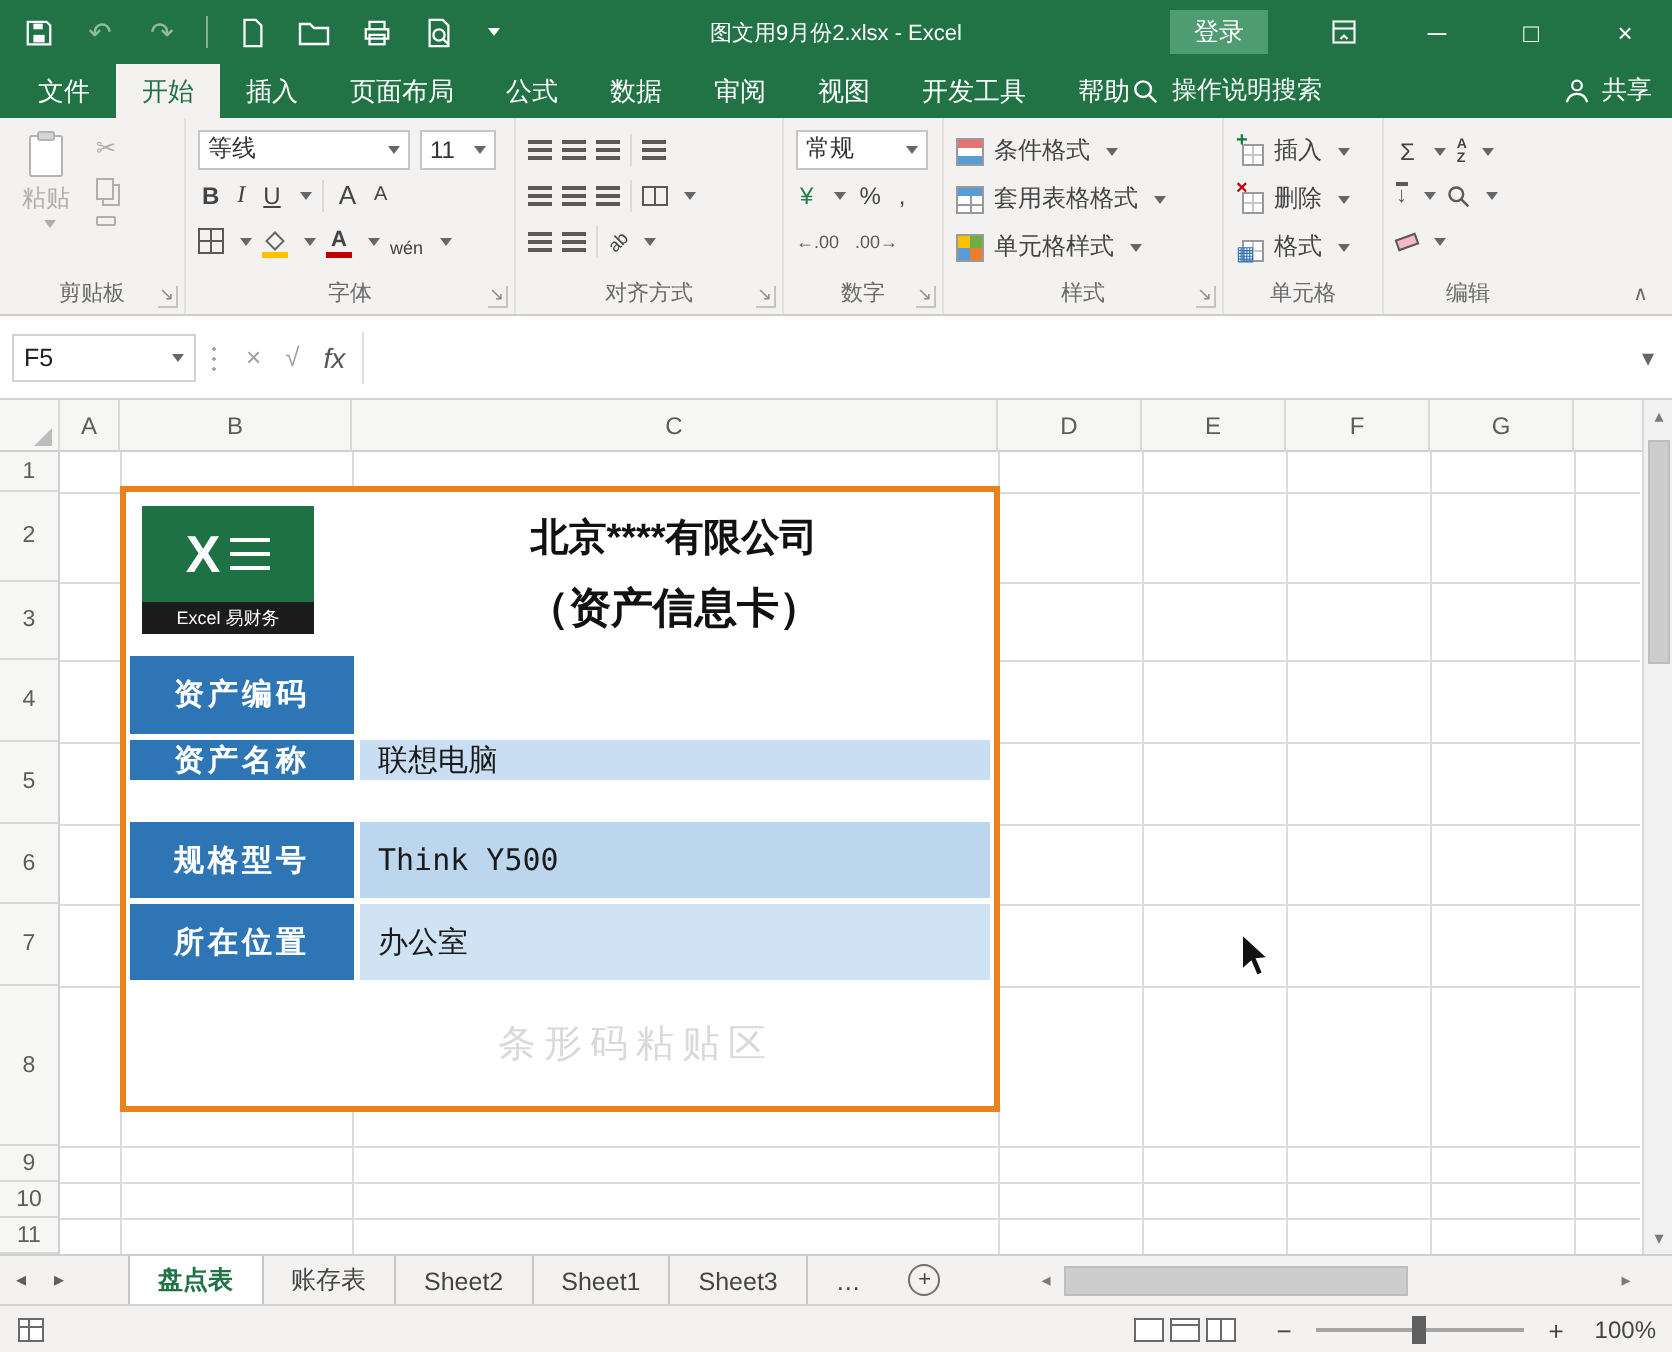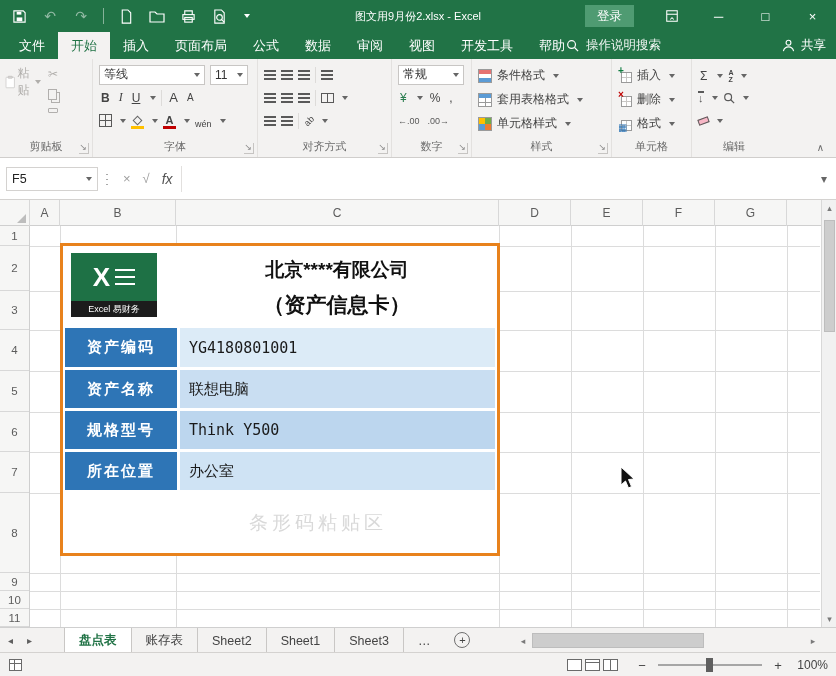--- a/index.html
+++ b/index.html
@@ -245,21 +245,21 @@
     <svg width="13" height="13" viewBox="0 0 14 14">
         <circle cx="7" cy="4" r="2.6" fill="none" stroke="#fff" stroke-width="1.2"></circle>
         <path d="M1.5 13c.8-3 3-4.5 5.5-4.5S11.7 10 12.5 13" fill="none" stroke="#fff" stroke-width="1.2"></path>
       </svg>
     <span>共享</span>
   </div>
 
   <div class="ribbon">
 
     <div class="rgroup" style="left:0;width:93px">
-      <div style="position:absolute;left:5px;top:6px;width:36px;display:flex;flex-direction:row;align-items:center;gap:2px">
+      <div style="position:absolute;left:5px;top:6px;width:36px;display:flex;flex-direction:column;align-items:center;gap:2px">
         <svg width="20" height="24" viewBox="0 0 20 24">
             <rect x="2" y="3" width="16" height="20" rx="1" fill="#fff" stroke="#b6b4b2"></rect>
             <rect x="6" y="1" width="8" height="4" rx="1" fill="#d8d6d4" stroke="#b6b4b2"></rect>
           </svg>
         <span class="gtxt dis">粘贴</span>
         <span class="dd dim"></span>
       </div>
       <div style="position:absolute;left:48px;top:8px;display:flex;flex-direction:column;gap:8px;align-items:flex-start">
         <span class="scis dis">✂</span>
         <span class="copyic"></span>
@@ -487,23 +487,22 @@
         <span class="logo-x">X</span>
         <span class="logo-lines"></span>
       </div>
       <div class="logo-band">Excel 易财务</div>
     </div>
     <div class="company">北京****有限公司</div>
     <div class="subtitle">（资产信息卡）</div>
 
     <div class="frow" style="top:82px;height:39px">
       <span class="flabel">资产编码</span>
-      <span class="fvalue mono" style="background:#dcebf7">YG4180801001</span>
-    </div>
-    <div class="frow" style="top:124px;height:38px">
+    </div>
+    <div class="frow" style="top:124px;height:20px">
       <span class="flabel">资产名称</span>
       <span class="fvalue" style="background:#c9def2">联想电脑</span>
     </div>
     <div class="frow" style="top:165px;height:38px">
       <span class="flabel">规格型号</span>
       <span class="fvalue mono" style="background:#bcd6ee">Think Y500</span>
     </div>
     <div class="frow" style="top:206px;height:38px">
       <span class="flabel">所在位置</span>
       <span class="fvalue" style="background:#cfe3f4">办公室</span>

